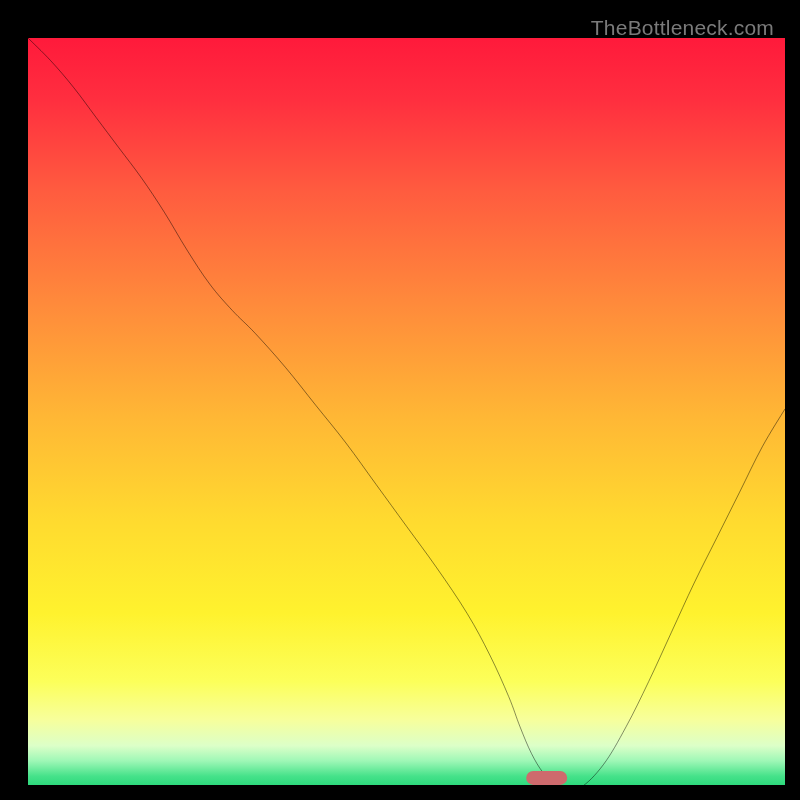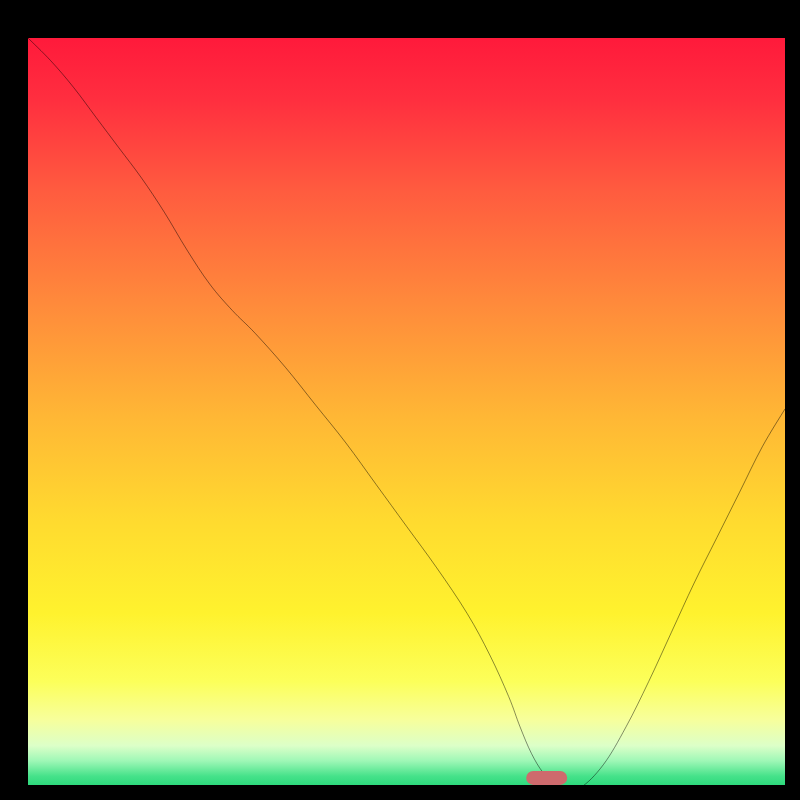--- a/index.html
+++ b/index.html
@@ -78,13 +78,14 @@
       <rect x="0" y="0" width="100" height="100" fill="url(#bg-grad)"></rect>
     </svg>
 
     <svg class="curve" viewBox="0 0 100 100" preserveAspectRatio="none">
       <path id="curve-path" d="M 0.00 0.00 C 0.54 0.54, 1.92 1.83, 3.00 3.00 C 4.08 4.17, 4.92 5.15, 6.00 6.50 C 7.08 7.85, 7.92 9.06, 9.00 10.50 C 10.08 11.94, 10.92 13.06, 12.00 14.50 C 13.08 15.94, 13.92 16.97, 15.00 18.50 C 16.08 20.03, 16.92 21.29, 18.00 23.00 C 19.08 24.71, 19.92 26.29, 21.00 28.00 C 22.08 29.71, 22.92 31.06, 24.00 32.50 C 25.08 33.94, 25.92 34.83, 27.00 36.00 C 28.08 37.17, 28.74 37.65, 30.00 39.00 C 31.26 40.35, 32.56 41.79, 34.00 43.50 C 35.44 45.21, 36.56 46.70, 38.00 48.50 C 39.44 50.30, 40.56 51.61, 42.00 53.50 C 43.44 55.39, 44.56 57.02, 46.00 59.00 C 47.44 60.98, 48.56 62.52, 50.00 64.50 C 51.44 66.48, 52.56 67.93, 54.00 70.00 C 55.44 72.07, 56.74 73.93, 58.00 76.00 C 59.26 78.07, 60.01 79.52, 61.00 81.50 C 61.99 83.48, 62.78 85.29, 63.50 87.00 C 64.22 88.71, 64.46 89.65, 65.00 91.00 C 65.54 92.35, 65.96 93.42, 66.50 94.50 C 67.04 95.58, 67.46 96.28, 68.00 97.00 C 68.54 97.72, 68.96 98.14, 69.50 98.50 C 70.04 98.86, 70.37 98.91, 71.00 99.00 C 71.63 99.09, 72.10 99.54, 73.00 99.00 C 73.90 98.46, 74.92 97.44, 76.00 96.00 C 77.08 94.56, 77.92 92.98, 79.00 91.00 C 80.08 89.02, 80.92 87.25, 82.00 85.00 C 83.08 82.75, 83.92 80.84, 85.00 78.50 C 86.08 76.16, 86.92 74.25, 88.00 72.00 C 89.08 69.75, 89.92 68.16, 91.00 66.00 C 92.08 63.84, 92.92 62.16, 94.00 60.00 C 95.08 57.84, 95.92 55.98, 97.00 54.00 C 98.08 52.02, 99.46 49.90, 100.00 49.00 " fill="none" stroke="#000000" stroke-width="0.45" vector-effect="non-scaling-stroke"></path>
     </svg>
 
     <div class="marker" id="marker" style="left: 518.545px; top: 740.277px; width: 41.635px; height: 14.193px; background: rgb(206, 106, 109);"></div>
   </div>
 
+  <div class="watermark">TheBottleneck.com</div>
 </div>
 
 </body></html>

